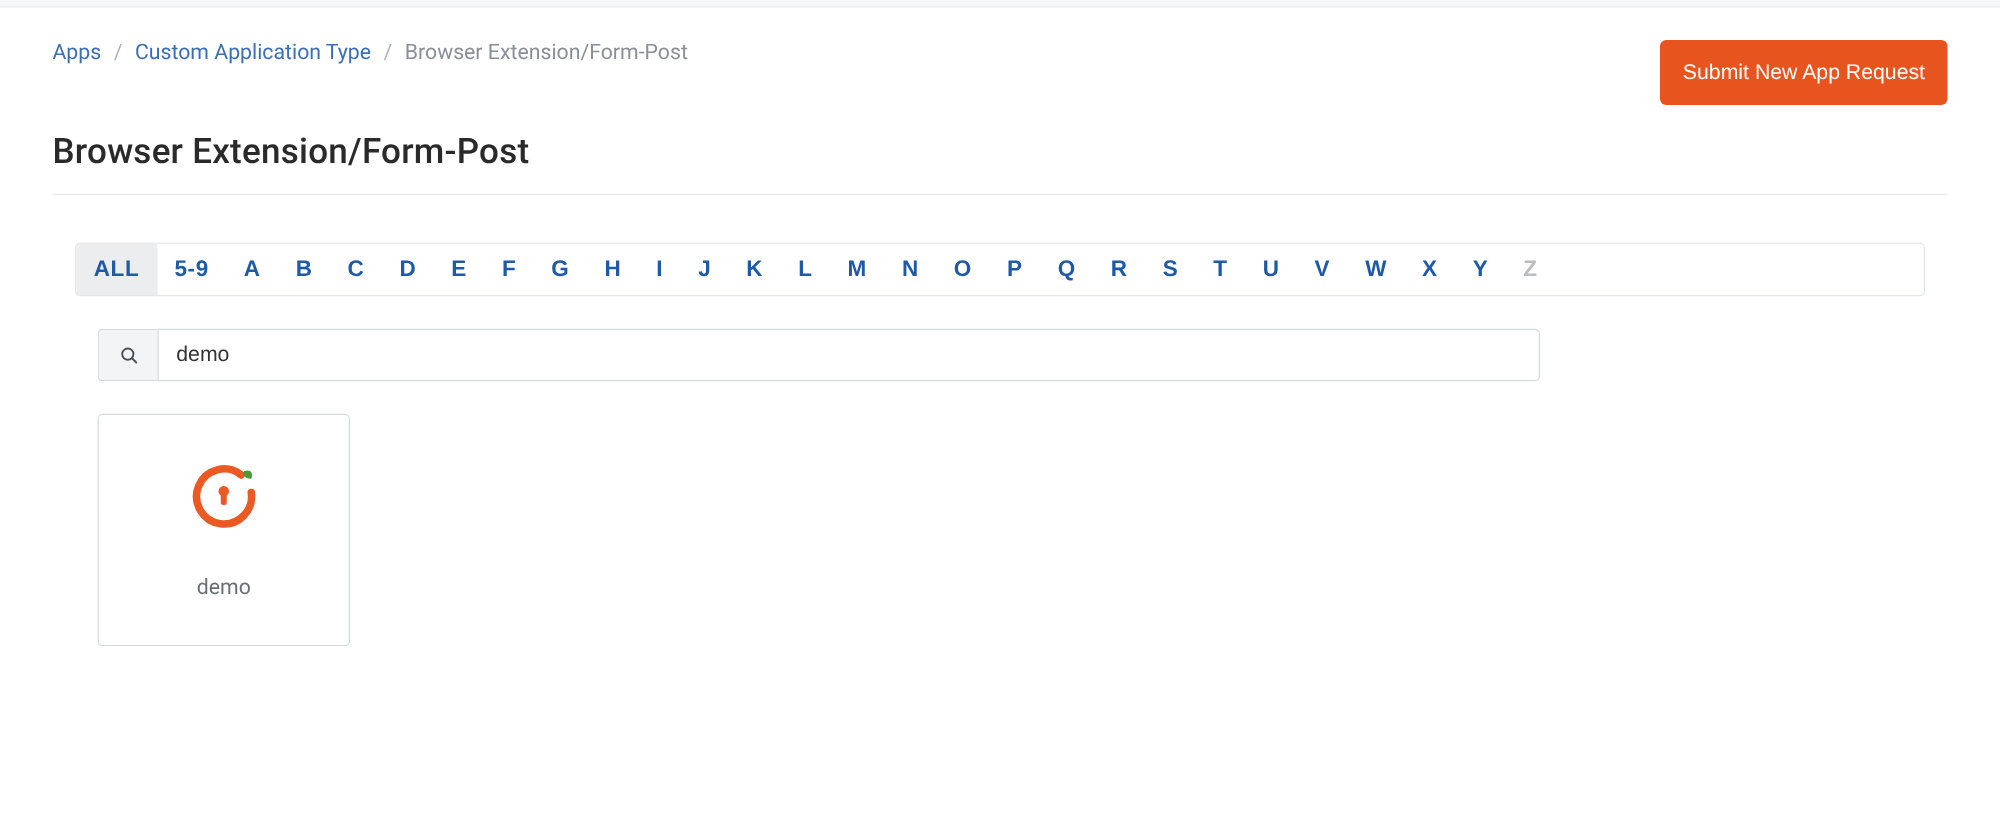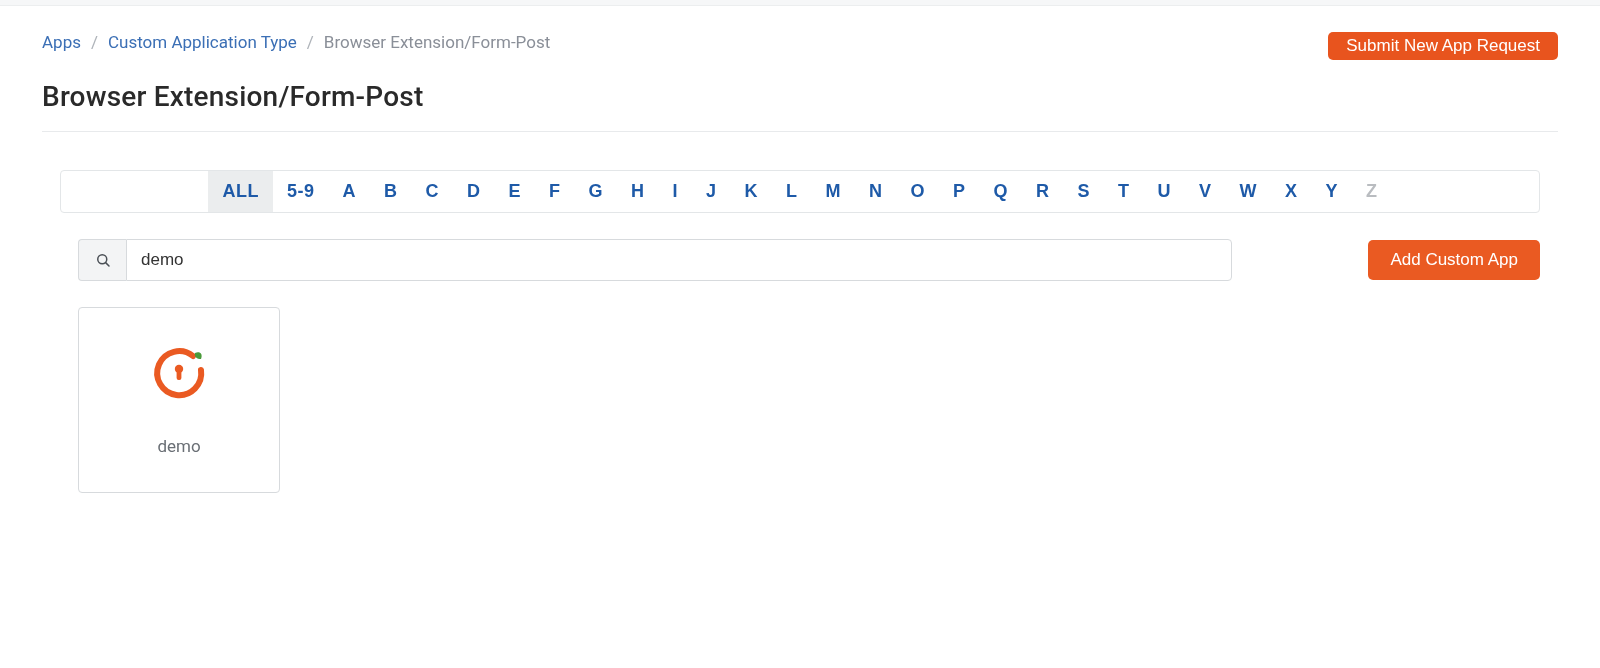--- a/index.html
+++ b/index.html
@@ -48,21 +48,21 @@
   }
   .breadcrumb .sep{color:#aeb3b9}
   .breadcrumb .current{color:#8a8f98}
   .btn{
     display:inline-flex;align-items:center;justify-content:center;
     border:none;border-radius:5px;cursor:pointer;white-space:nowrap;
     color:#fff;background:var(--orange);
     font-weight:500;font-size:17px;
   }
   .btn-primary{
-    height:28px;padding:0 18px;background:var(--orange);
+    height:52px;padding:0 18px;background:var(--orange);
   }
   .btn-secondary{
     height:40px;padding:0 22px;background:var(--orange-soft);
   }
   .page-title{
     font-size:28px;
     font-weight:500;
     margin:20px 0 18px;
     color:#2a2a2a;
     letter-spacing:.2px;
@@ -72,21 +72,20 @@
   }
   .content{
     padding:38px 18px 0;
   }
   
   .alphabar{
     display:flex;align-items:stretch;
     border:1px solid var(--pill-border);
     border-radius:4px;overflow:hidden;
     background:#fff;
-    justify-content:center;
   }
   .alpha-item{
     padding:10px 14px;
     color:#1e5aa8;
     font-weight:700;
     font-size:18px;
     border:none;background:transparent;cursor:pointer;
     letter-spacing:.5px;
   }
   .alpha-item.active{
@@ -187,21 +186,20 @@
       <div class="search-wrap">
         <div class="search-icon-box">
           <svg width="18" height="18" viewBox="0 0 24 24" fill="none" aria-hidden="true">
             <circle cx="11" cy="11" r="6" stroke="#4a4f55" stroke-width="2"></circle>
             <line x1="20" y1="20" x2="15.5" y2="15.5" stroke="#4a4f55" stroke-width="2" stroke-linecap="round"></line>
           </svg>
         </div>
         <input class="search-input" type="text" value="demo" style="">
       </div>
       <div class="spacer"></div>
-      <button class="btn btn-secondary">Add Custom App</button>
     </div>
 
     <div class="card-grid" id="card-grid">
 
     <div class="card">
           <div class="orange-circle">
       <svg viewBox="0 0 56 56">
 
         <path d="M 42 12 A 22 22 0 1 0 50 26" fill="none" stroke="#ea5a22" stroke-width="6" stroke-linecap="round"></path>
 

